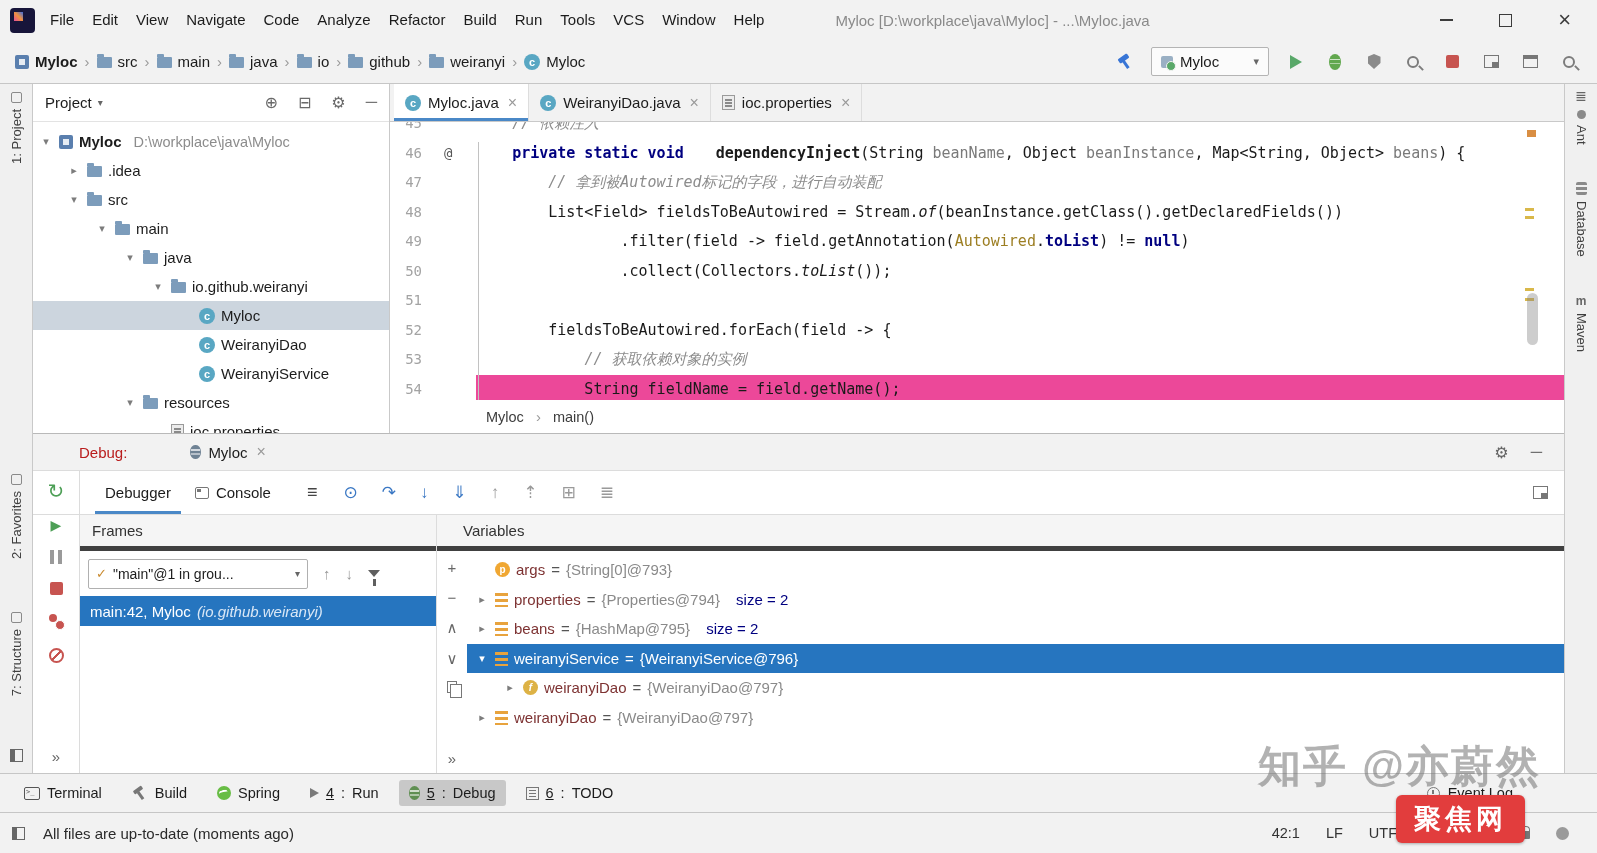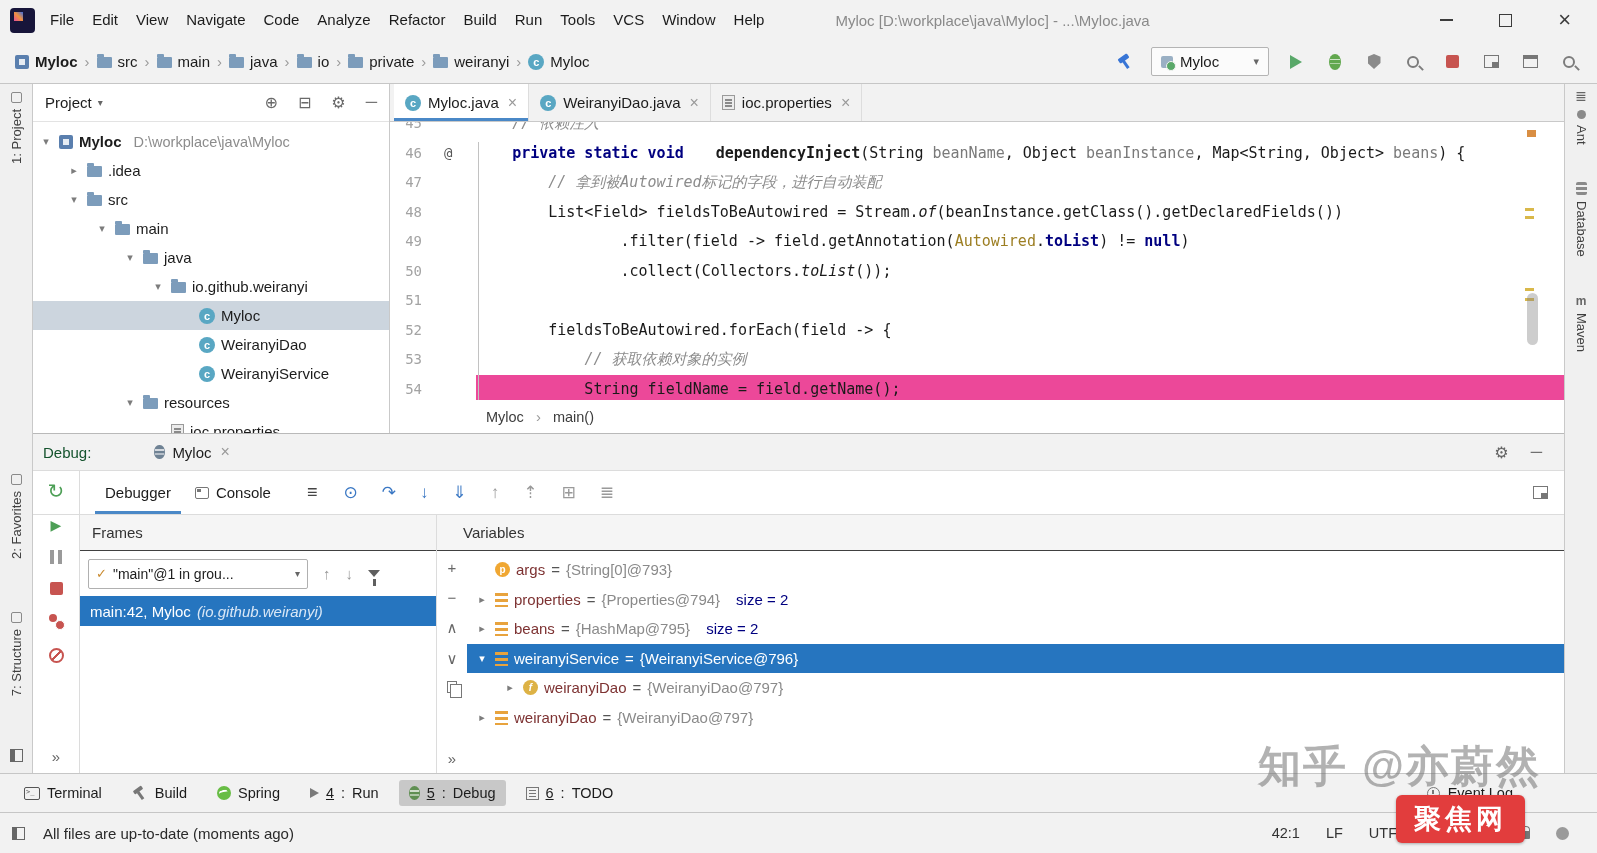--- a/index.html
+++ b/index.html
@@ -106,21 +106,21 @@
 .tk-param{color:#7a7a7a;}
 .fold-guide{position:absolute;left:88px;top:20px;bottom:0;width:1px;background:#c2c2c2;}
 .stripe-mark{position:absolute;right:30px;width:9px;height:3px;background:#d9b84a;}
 .sm-orange{position:absolute;right:28px;top:8px;width:9px;height:7px;background:#d98e43;}
 .scroll-thumb{position:absolute;right:26px;top:171px;width:11px;height:52px;background:rgba(130,130,130,.4);border-radius:6px;}
 .crumbbar{height:33px;display:flex;align-items:center;gap:8px;padding-left:96px;background:#fff;font-size:14.5px;color:#3d3d3d;}
 
 
 .debug{position:absolute;left:33px;top:433px;width:1531px;height:340px;background:#fff;border-top:1px solid #b9b9b9;}
 .dbg-header{height:37px;background:#f2f2f2;border-bottom:1px solid #dcdcdc;display:flex;align-items:center;padding:0 10px;}
-.dbg-label{color:#14532d;}
+.dbg-label{color:#b91c1c;margin-left:36px;}
 .dbg-tabhead{display:flex;align-items:center;gap:7px;margin-left:55px;padding:0 8px;height:100%;}
 .ic-bugtab{width:11px;height:14px;background:#6f8294;border-radius:5px/7px;position:relative;}
 .ic-bugtab::before{content:"";position:absolute;left:1px;right:1px;top:4px;height:1.5px;background:#fff;opacity:.7;box-shadow:0 4px 0 rgba(255,255,255,.7);}
 .dbg-hicons{margin-left:auto;display:flex;gap:22px;color:#666;font-size:16px;padding-right:12px;}
 .dbg-toolbar{height:44px;display:flex;align-items:center;border-bottom:1px solid #dcdcdc;padding-left:62px;gap:26px;}
 .dbg-tabs{display:flex;align-items:stretch;height:100%;gap:4px;}
 .dbg-tab{display:flex;align-items:center;gap:7px;padding:0 10px;height:100%;font-size:15px;}
 .dbg-tab.active{box-shadow:inset 0 -3px 0 #4a88c7;}
 .ic-console{width:14px;height:12px;border:1.5px solid #777;border-radius:2px;position:relative;}
 .ic-console::before{content:"";position:absolute;left:1px;top:1px;width:4px;height:3px;background:#777;}
@@ -133,21 +133,21 @@
 .dbg-leftcol{position:absolute;left:0;top:37px;bottom:0;width:47px;border-right:1px solid #dcdcdc;display:flex;flex-direction:column;align-items:center;padding:12px 0 8px;gap:18px;}
 .dic{display:flex;align-items:center;justify-content:center;}
 .ic-rerun{color:#4d9f56;font-size:20px;line-height:17px;}
 .ic-resume{color:#4d9f56;font-size:14px;line-height:14px;}
 .ic-pause{width:12px;height:14px;background:linear-gradient(to right,#9a9a9a 0 4px,transparent 4px 8px,#9a9a9a 8px 12px);}
 .ic-view-breakpoints{position:relative;width:17px;height:17px;}
 .ic-view-breakpoints::before{content:"";position:absolute;left:1px;top:1px;width:8px;height:8px;border-radius:50%;background:#c75450;}
 .ic-view-breakpoints::after{content:"";position:absolute;right:0;bottom:0;width:8px;height:8px;border-radius:50%;background:#c75450;border:1.5px solid #fff;}
 .ic-mute-breakpoints{width:15px;height:15px;border-radius:50%;border:2px solid #c75450;background:linear-gradient(135deg,transparent 42%,#c75450 42% 58%,transparent 58%);}
 .dic-more{margin-top:auto;color:#666;font-size:15px;}
-.pane-header{height:36px;display:flex;align-items:center;padding-left:12px;background:#f5f5f5;border-bottom:1px solid #404040;color:#333;}
+.pane-header{height:36px;display:flex;align-items:center;padding-left:12px;background:#f5f5f5;border-bottom:5px solid #404040;color:#333;}
 .pane-header.vh{padding-left:26px;}
 .frames{position:absolute;left:47px;top:81px;width:357px;bottom:0;border-right:1px solid #dcdcdc;}
 .frames-toolbar{height:45px;display:flex;align-items:center;gap:15px;padding:0 8px;}
 .thread-combo{width:220px;height:30px;border:1px solid #b0b0b0;border-radius:2px;background:#fff;display:flex;align-items:center;gap:6px;padding:0 7px;font-size:14px;white-space:nowrap;overflow:hidden;}
 .thread-ic{color:#c98a2e;font-weight:bold;font-size:13px;}
 .tc-chev{margin-left:auto;color:#666;font-size:10px;}
 .ft-ic{color:#9a9a9a;font-size:15px;}
 .i-funnel{width:0;height:0;border-left:6px solid transparent;border-right:6px solid transparent;border-top:7px solid #5f5f5f;position:relative;}
 .i-funnel::after{content:"";position:absolute;left:-1.5px;top:2px;width:3px;height:7px;background:#5f5f5f;}
 .frame-row{height:30px;display:flex;align-items:center;padding-left:10px;font-size:15px;white-space:nowrap;}
@@ -257,21 +257,21 @@
         <span class="crumb-label">java</span>
       </span>
       <span class="crumb-sep">›</span>
       <span class="crumb">
         <span class="i-folder"></span>
         <span class="crumb-label">io</span>
       </span>
       <span class="crumb-sep">›</span>
       <span class="crumb">
         <span class="i-folder"></span>
-        <span class="crumb-label">private</span>
+        <span class="crumb-label">github</span>
       </span>
       <span class="crumb-sep">›</span>
       <span class="crumb">
         <span class="i-folder"></span>
         <span class="crumb-label">weiranyi</span>
       </span>
       <span class="crumb-sep">›</span>
       <span class="crumb">
         <span class="i-class">c</span>
         <span class="crumb-label">Myloc</span>

